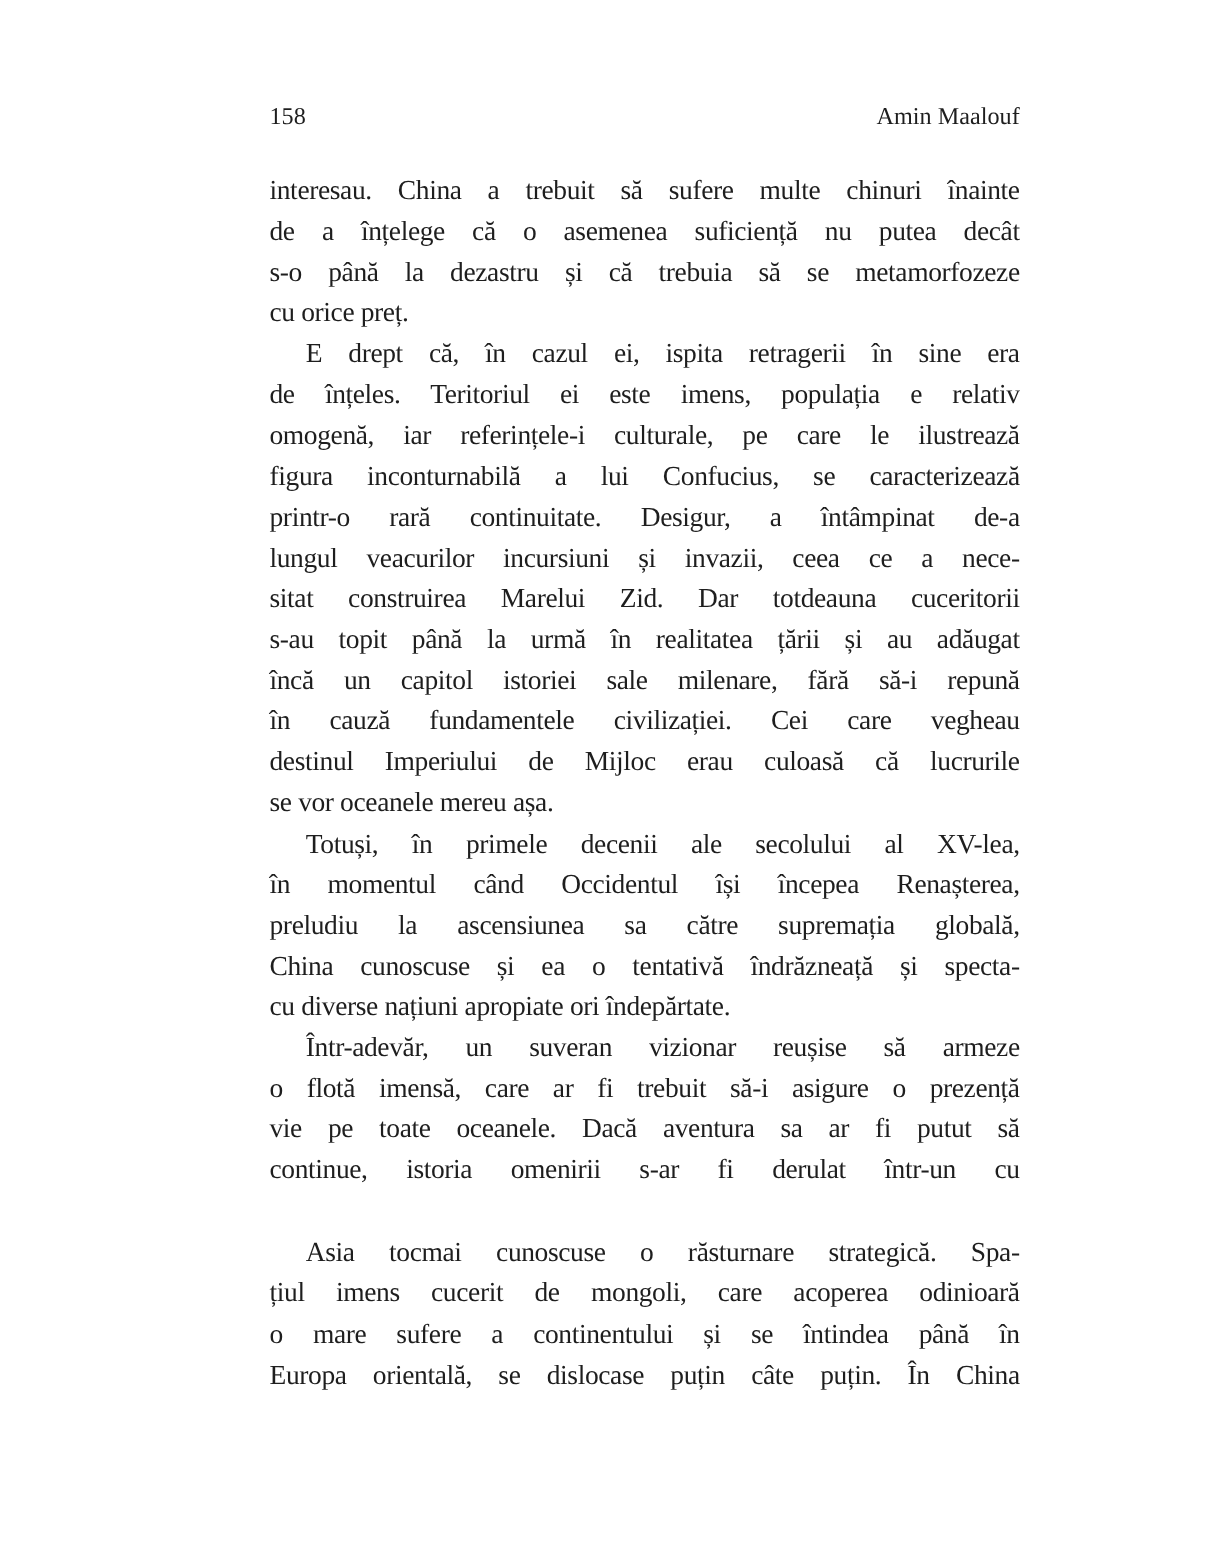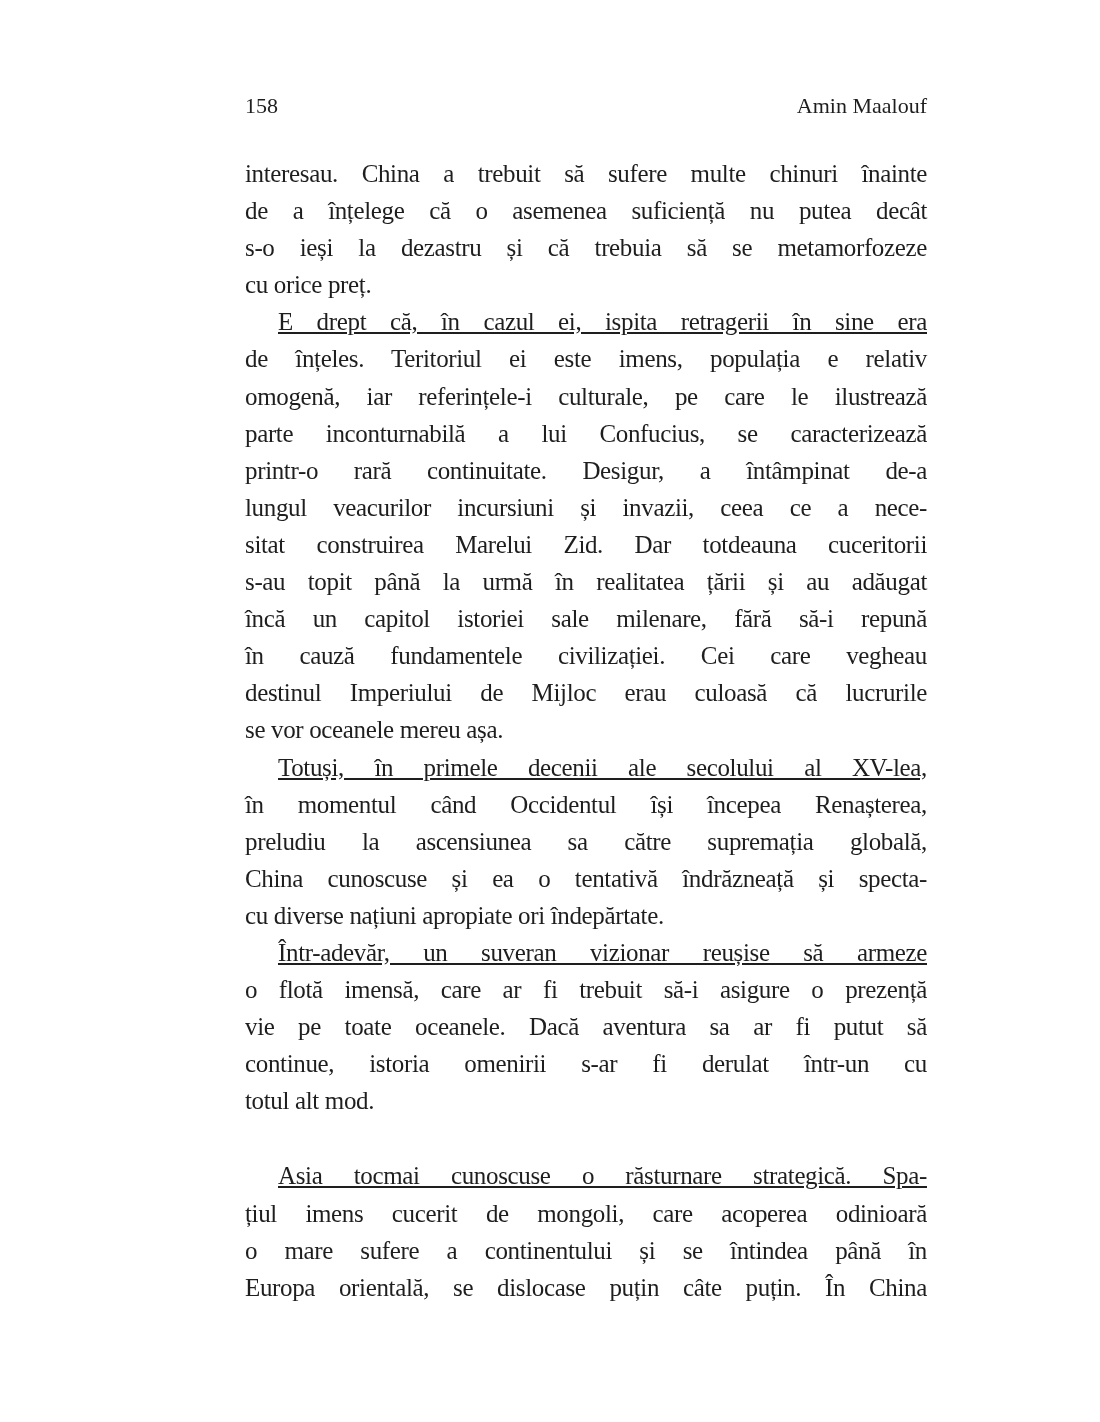--- a/index.html
+++ b/index.html
@@ -62,50 +62,49 @@
       text-align-last: justify;
       letter-spacing: -0.35px;
       word-spacing: 0px;
     }
     .line.last {
       text-align-last: left;
       font-family: Liberation Serif, serif;
     }
     .line.indent {
       padding-left: 33px;
-      text-decoration: underline;
     }
     .section-gap {
       display: block;
       height: 38px;
     }
   </style>
 </head>
 <body>
 
 <div class="page">
   <div class="running-head">
     <span class="page-number">158</span>
     <span class="author">Amin Maalouf</span>
   </div>
 
   <div class="body-text">
 
     <div class="paragraph">
       <span class="line">interesau. China a trebuit să sufere multe chinuri înainte</span>
       <span class="line">de a înțelege că o asemenea suficiență nu putea decât</span>
-      <span class="line">s-o ieși la dezastru și că trebuia să se metamorfozeze</span>
+      <span class="line">s-o până la dezastru și că trebuia să se metamorfozeze</span>
       <span class="line last">cu orice preț.</span>
     </div>
 
     <div class="paragraph">
       <span class="line indent">E drept că, în cazul ei, ispita retragerii în sine era</span>
       <span class="line">de înțeles. Teritoriul ei este imens, populația e relativ</span>
       <span class="line">omogenă, iar referințele-i culturale, pe care le ilustrează</span>
-      <span class="line">parte inconturnabilă a lui Confucius, se caracterizează</span>
+      <span class="line">figura inconturnabilă a lui Confucius, se caracterizează</span>
       <span class="line">printr-o rară continuitate. Desigur, a întâmpinat de-a</span>
       <span class="line">lungul veacurilor incursiuni și invazii, ceea ce a nece-</span>
       <span class="line">sitat construirea Marelui Zid. Dar totdeauna cuceritorii</span>
       <span class="line">s-au topit până la urmă în realitatea țării și au adăugat</span>
       <span class="line">încă un capitol istoriei sale milenare, fără să-i repună</span>
       <span class="line">în cauză fundamentele civilizației. Cei care vegheau</span>
       <span class="line">destinul Imperiului de Mijloc erau culoasă că lucrurile</span>
       <span class="line last">se vor oceanele mereu așa.</span>
     </div>
 
@@ -115,21 +114,20 @@
       <span class="line">preludiu la ascensiunea sa către supremația globală,</span>
       <span class="line">China cunoscuse și ea o tentativă îndrăzneață și specta-</span>
       <span class="line last">cu diverse națiuni apropiate ori îndepărtate.</span>
     </div>
 
     <div class="paragraph">
       <span class="line indent">Într-adevăr, un suveran vizionar reușise să armeze</span>
       <span class="line">o flotă imensă, care ar fi trebuit să-i asigure o prezență</span>
       <span class="line">vie pe toate oceanele. Dacă aventura sa ar fi putut să</span>
       <span class="line">continue, istoria omenirii s-ar fi derulat într-un cu</span>
-      <span class="line last">totul alt mod.</span>
     </div>
 
     <span class="section-gap"></span>
 
     <div class="paragraph">
       <span class="line indent">Asia tocmai cunoscuse o răsturnare strategică. Spa-</span>
       <span class="line">țiul imens cucerit de mongoli, care acoperea odinioară</span>
       <span class="line">o mare sufere a continentului și se întindea până în</span>
       <span class="line">Europa orientală, se dislocase puțin câte puțin. În China</span>
     </div>

